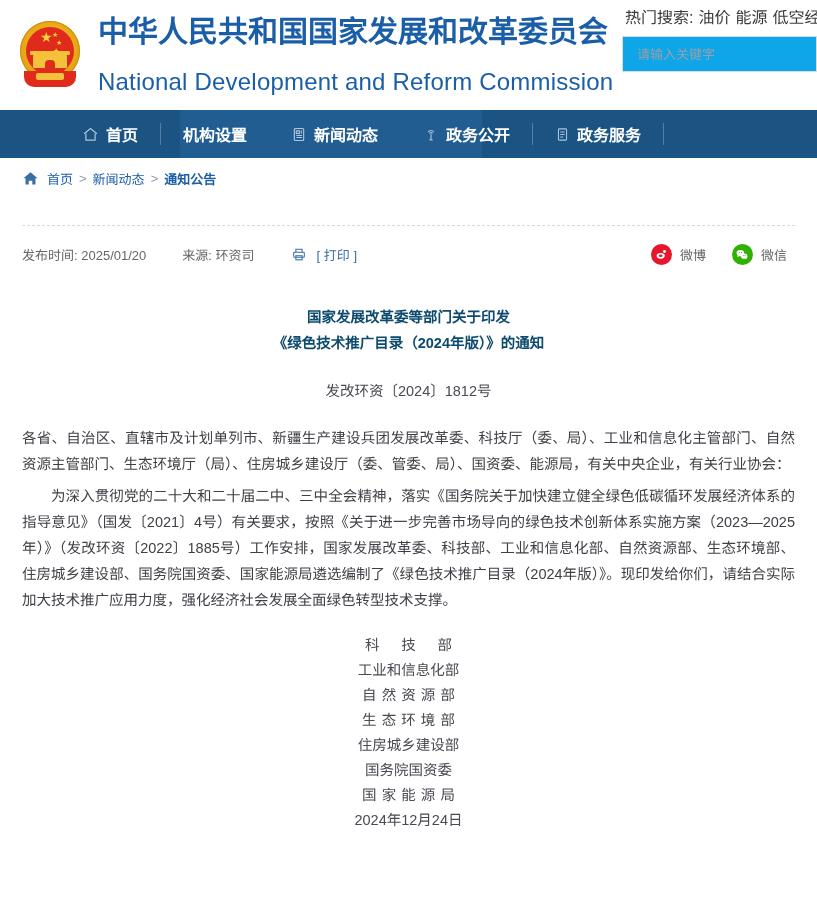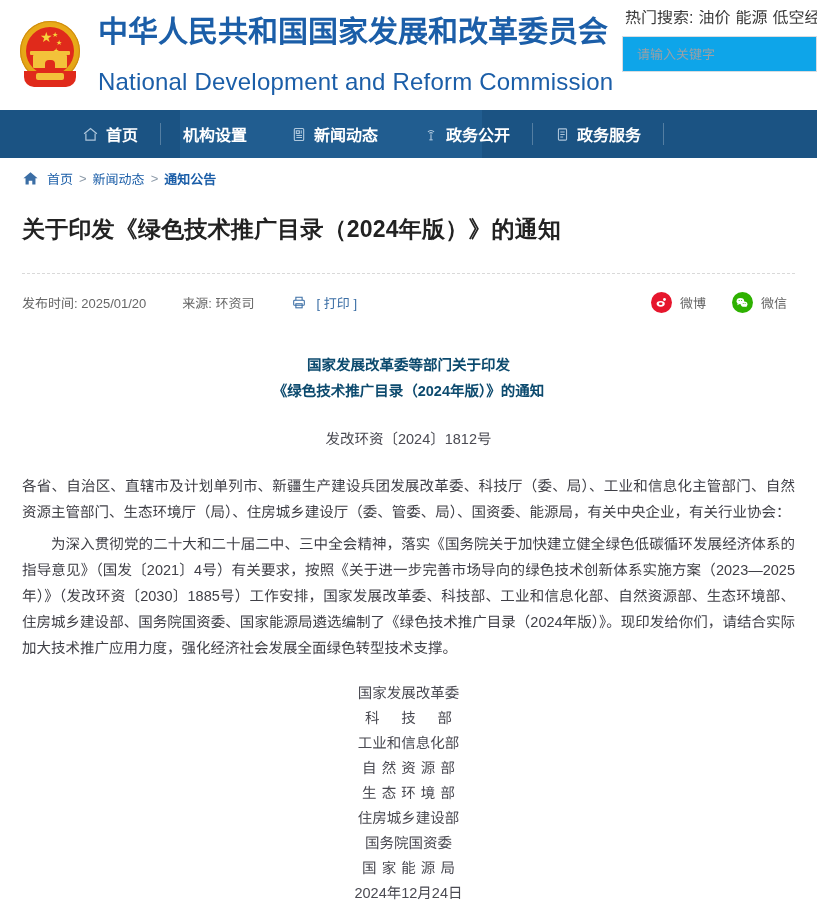--- a/index.html
+++ b/index.html
@@ -395,21 +395,20 @@
   </span>
   <a href="#">首页</a>
   <span class="sep">&gt;</span>
   <a href="#">新闻动态</a>
   <span class="sep">&gt;</span>
   <span class="cur">通知公告</span>
 </div>
 
 <div class="article">
 
-  <h1 class="art-title">关于印发《绿色技术推广目录（2024年版）》的通知</h1>
 
   <div class="dotted-rule"></div>
 
   <div class="meta-row">
     <span class="meta-item">
       <span>发布时间:</span>
       <span>2025/01/20</span>
     </span>
     <span class="meta-item">
       <span>来源:</span>
@@ -455,24 +454,23 @@
     </span>
   </div>
 
   <div class="doc">
     <div class="doc-head">国家发展改革委等部门关于印发</div>
     <div class="doc-head">《绿色技术推广目录（2024年版）》的通知</div>
 
     <div class="doc-num">发改环资〔2024〕1812号</div>
 
     <div class="doc-p">各省、自治区、直辖市及计划单列市、新疆生产建设兵团发展改革委、科技厅（委、局）、工业和信息化主管部门、自然资源主管部门、生态环境厅（局）、住房城乡建设厅（委、管委、局）、国资委、能源局，有关中央企业，有关行业协会：</div>
-    <div class="doc-p indent">为深入贯彻党的二十大和二十届二中、三中全会精神，落实《国务院关于加快建立健全绿色低碳循环发展经济体系的指导意见》（国发〔2021〕4号）有关要求，按照《关于进一步完善市场导向的绿色技术创新体系实施方案（2023—2025年）》（发改环资〔2030〕1885号）工作安排，国家发展改革委、科技部、工业和信息化部、自然资源部、生态环境部、住房城乡建设部、国务院国资委、国家能源局遴选编制了《绿色技术推广目录（2024年版）》。现印发给你们，请结合实际加大技术推广应用力度，强化经济社会发展全面绿色转型技术支撑。</div>
+    <div class="doc-p indent">为深入贯彻党的二十大和二十届二中、三中全会精神，落实《国务院关于加快建立健全绿色低碳循环发展经济体系的指导意见》（国发〔2021〕4号）有关要求，按照《关于进一步完善市场导向的绿色技术创新体系实施方案（2023—2025年）》（发改环资〔2022〕1885号）工作安排，国家发展改革委、科技部、工业和信息化部、自然资源部、生态环境部、住房城乡建设部、国务院国资委、国家能源局遴选编制了《绿色技术推广目录（2024年版）》。现印发给你们，请结合实际加大技术推广应用力度，强化经济社会发展全面绿色转型技术支撑。</div>
 
     <div class="sign">
-      <span class="line">国家发展改革委</span>
       <span class="line sp2">科技部</span>
       <span class="line">工业和信息化部</span>
       <span class="line sp3">自然资源部</span>
       <span class="line sp3">生态环境部</span>
       <span class="line">住房城乡建设部</span>
       <span class="line">国务院国资委</span>
       <span class="line sp3">国家能源局</span>
       <span class="line">2024年12月24日</span>
     </div>
   </div>

